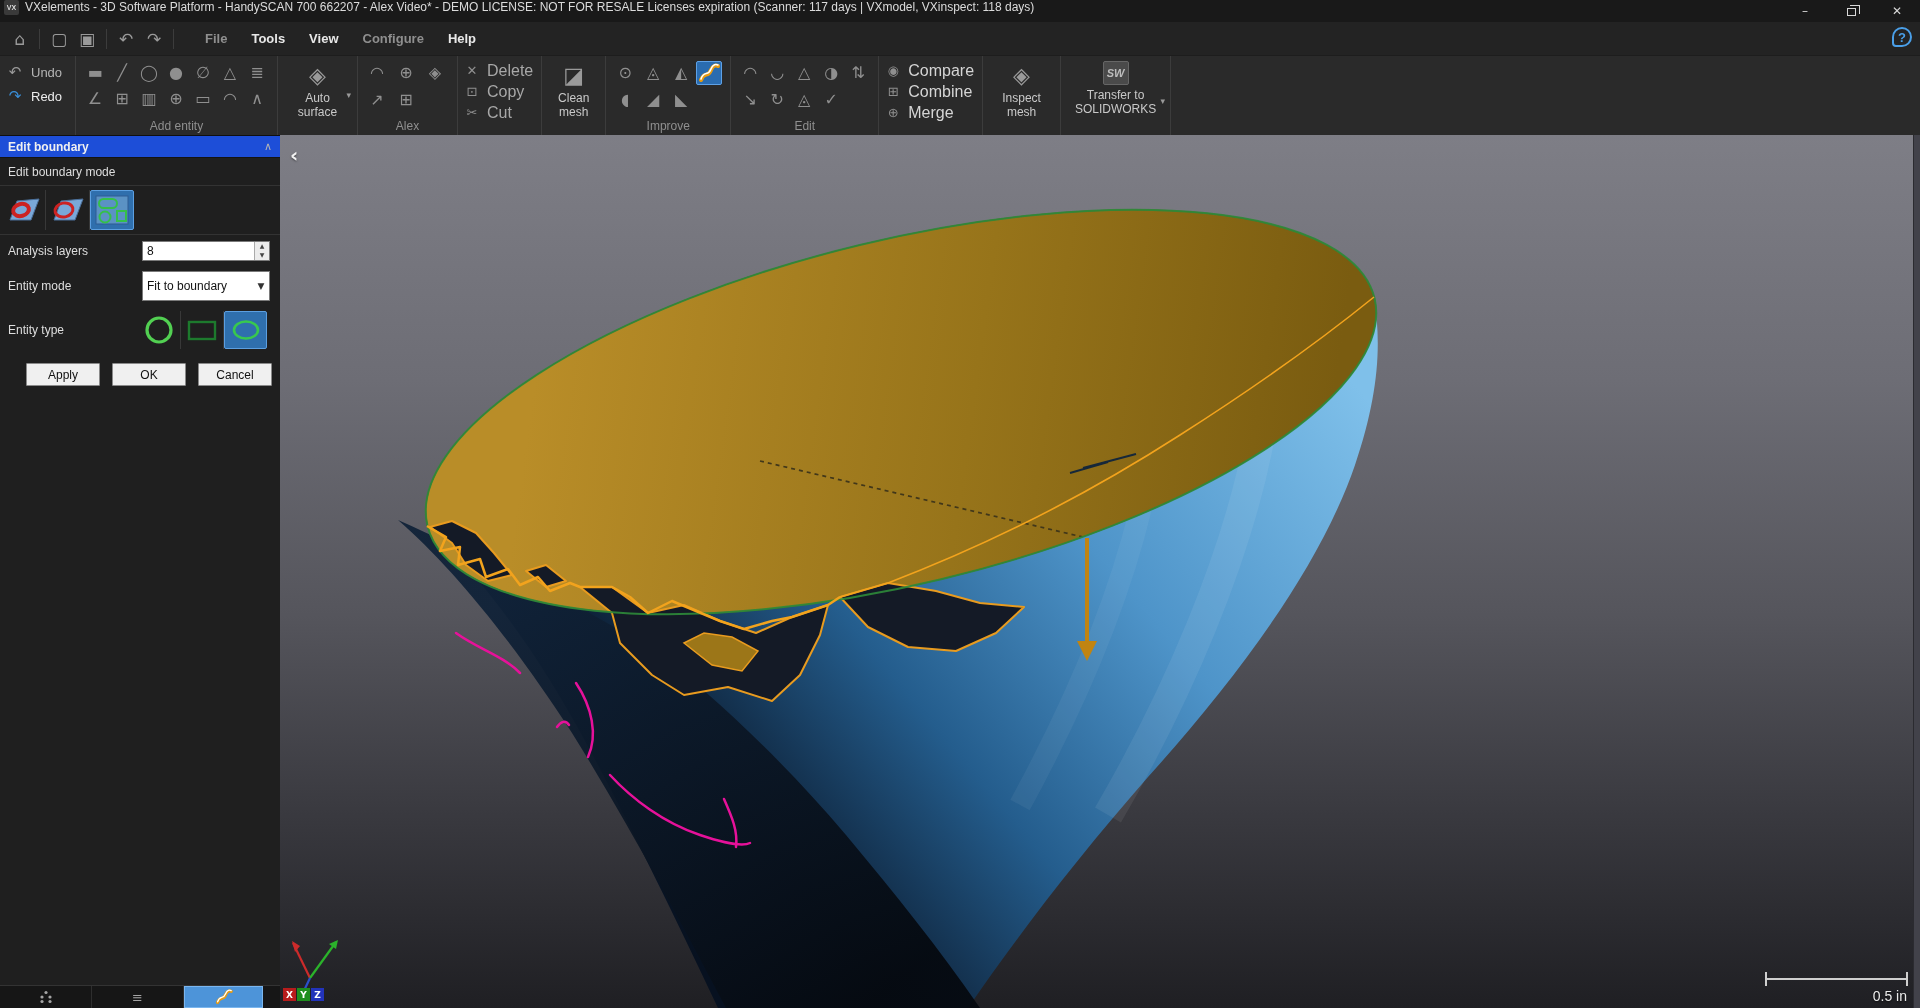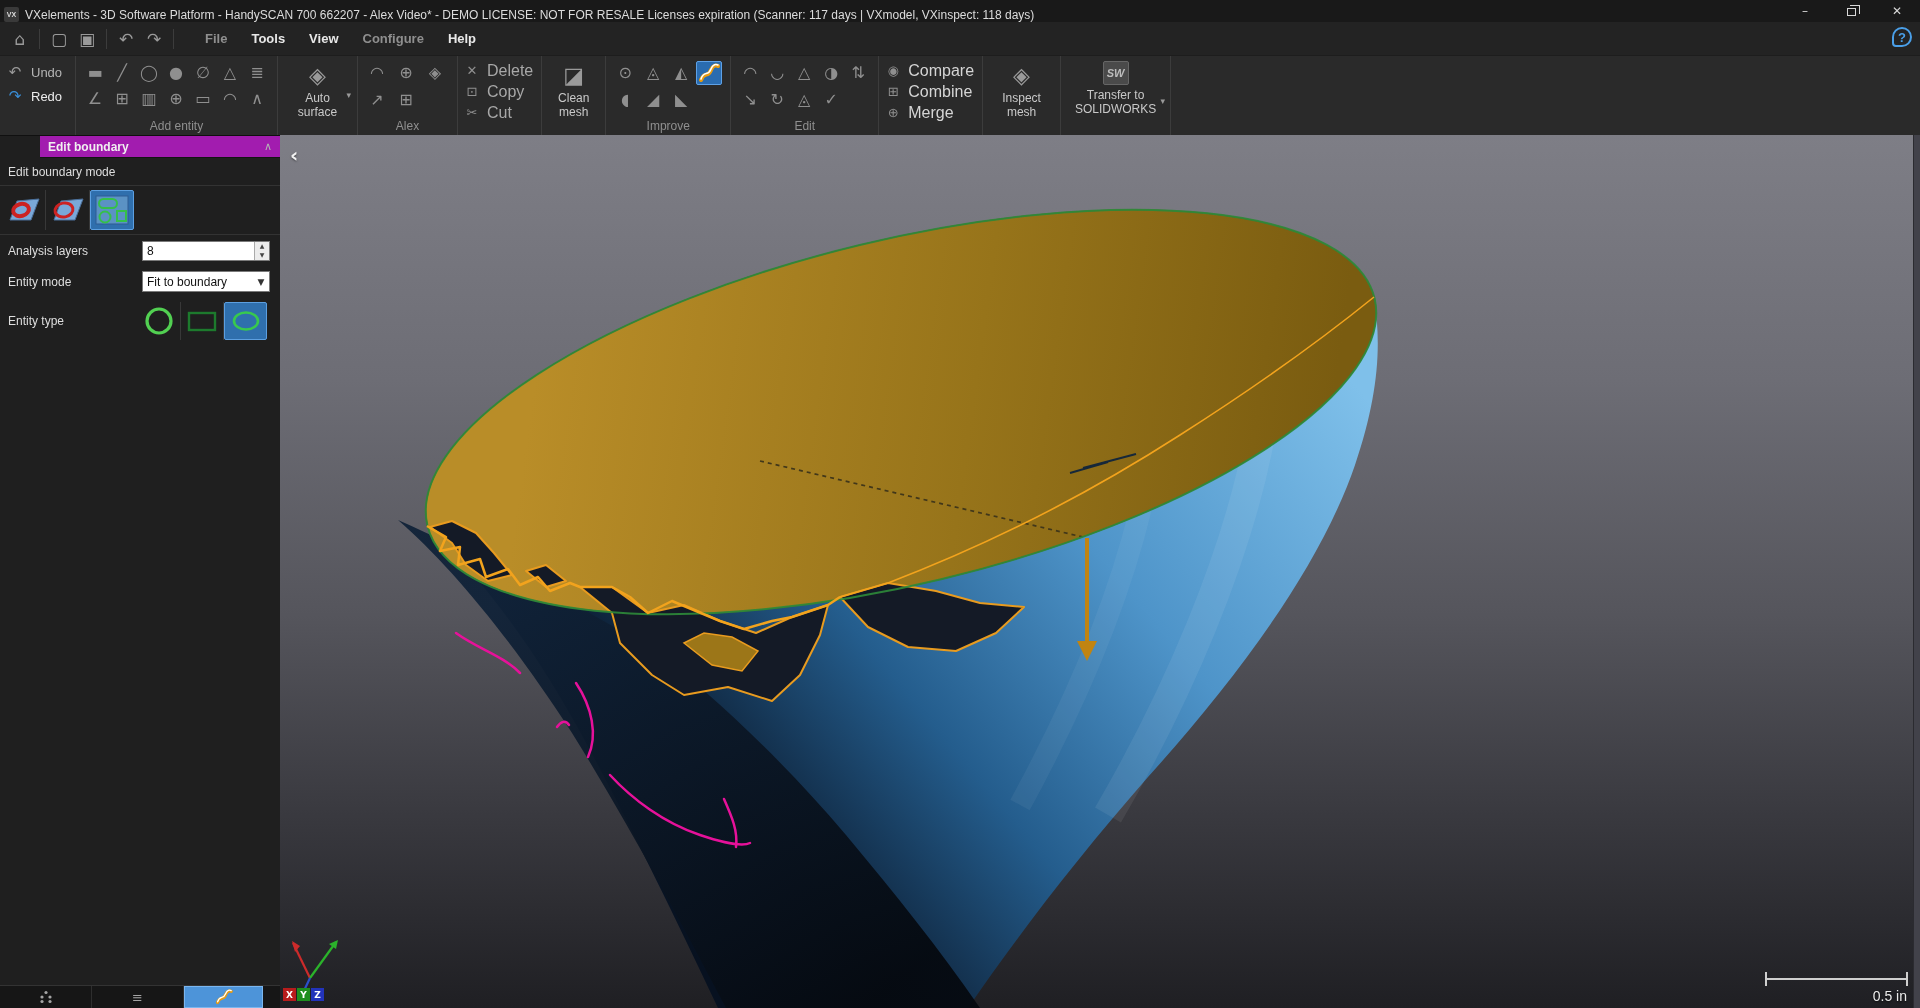--- a/index.html
+++ b/index.html
@@ -1,21 +1,21 @@
 <!DOCTYPE html>
 <html><head>
 <meta charset="utf-8">
 <style>
   * { margin:0; padding:0; box-sizing:border-box; }
   html,body { width:1920px; height:1008px; background:#111; overflow:hidden; }
   body { font-family:"Liberation Sans","DejaVu Sans",sans-serif; -webkit-font-smoothing:antialiased; }
   #app { position:relative; width:1920px; height:1008px; background:#242424; overflow:hidden; }
 
   
-  .titlebar { position:absolute; top:0; left:0; right:0; height:22px; background:#191919; display:flex; align-items:flex-end; z-index:30; }
+  .titlebar { position:absolute; top:0; left:0; right:0; height:22px; background:#191919; display:flex; align-items:flex-start; z-index:30; }
   .logo-box { width:15px; height:15px; margin:0 6px 0 4px; background:#3a3a3a; border-radius:2px; color:#dcdcdc; font-size:7px; font-weight:bold; display:flex; align-items:center; justify-content:center; }
   .title-text { color:#dcdcdc; font-size:12px; white-space:nowrap; }
   .win-btns { margin-left:auto; display:flex; height:22px; }
   .win-btn { width:46px; height:22px; display:flex; align-items:center; justify-content:center; color:#d8d8d8; font-size:12px; font-family:"DejaVu Sans",sans-serif; }
   .restore-glyph { position:relative; width:9px; height:8px; border:1px solid #d8d8d8; margin-top:2px; }
   .restore-glyph::before { content:""; position:absolute; left:2px; top:-4px; width:9px; height:8px; border:1px solid #d8d8d8; border-left-width:0; border-bottom-width:0; }
 
   
   .menubar { position:absolute; top:22px; left:0; right:0; height:33px; background:#232323; display:flex; align-items:center; z-index:29; }
   .micon { font-family:"DejaVu Sans",sans-serif; color:#9a9a9a; font-size:17px; width:28px; text-align:center; cursor:default; }
@@ -48,33 +48,33 @@
   .stackrow { display:flex; align-items:center; gap:7px; height:19px; margin:1px 0; cursor:default; }
   .stackrow .sicon { font-family:"DejaVu Sans",sans-serif; width:16px; font-size:13px; color:#8f8f8f; text-align:center; }
   .stackrow .slabel { font-size:16px; color:#a8a8a8; }
   .stackrow.bright .slabel { color:#d5d5d5; }
   .caret { font-family:"DejaVu Sans",sans-serif; color:#9a9a9a; font-size:9px; margin-left:3px; }
   .sw-cube { width:26px; height:24px; background:#4a4a4a; border:1px solid #666; border-radius:2px; color:#bdbdbd; font-weight:bold; font-size:11px; display:flex; align-items:center; justify-content:center;font-style:italic; }
   .curve-icon-svg { display:block; }
 
   
   .sidepanel { position:absolute; top:135px; left:0; width:280px; bottom:0; background:#1f1f1f; border-top:1px solid #101010; z-index:20; }
-  .sp-header { height:22px; background:#a21caf; color:#f0f0f0; font-size:12px; font-weight:bold; display:flex; align-items:center; padding:0 8px; border-bottom:1px solid #141414;margin-left:40px; }
+  .sp-header { height:22px; background:#1d4ed8; color:#f0f0f0; font-size:12px; font-weight:bold; display:flex; align-items:center; padding:0 8px; border-bottom:1px solid #141414; }
   .sp-header .collapse { margin-left:auto; font-family:"DejaVu Sans",sans-serif; color:#b5b5b5; font-weight:normal; font-size:11px; cursor:default; }
   .sp-label-row { color:#dedede; font-size:12px; padding:7px 8px 6px 8px; }
   .mode-row { display:flex; border-top:1px solid #333; border-bottom:1px solid #333; padding:4px 2px; }
   .mode-btn { width:44px; height:40px; display:flex; align-items:center; justify-content:center; border-right:1px solid #383838; cursor:default; }
   .mode-btn.selected { background:#2f6fad; border:1px solid #5c9fe0; border-radius:2px; }
   .field-row { display:flex; align-items:center; padding:6px 8px 4px 8px; }
   .field-label { width:134px; color:#dedede; font-size:12px; }
   .spinbox { display:flex; width:128px; height:20px; background:#ffffff; border:1px solid #7a7a7a; }
   .spin-val { flex:1; color:#111; font-size:12px; padding:2px 0 0 4px; }
   .spin-btns { width:15px; display:flex; flex-direction:column; border-left:1px solid #aaa; background:#ececec; }
   .spin-btn { flex:1; font-size:6px; line-height:8px; color:#444; text-align:center; font-family:"DejaVu Sans",sans-serif; cursor:default; }
-  .selectbox { display:flex; width:128px; height:21px; background:#ffffff; border:1px solid #7a7a7a; align-items:center; }
+  .selectbox { display:flex; width:128px; height:30px; background:#ffffff; border:1px solid #7a7a7a; align-items:center; }
   .select-val { flex:1; color:#111; font-size:12px; padding-left:4px; white-space:nowrap; }
   .select-caret { width:16px; text-align:center; color:#333; font-size:9px; font-family:"DejaVu Sans",sans-serif; }
   .etype-row { display:flex; align-items:center; padding:6px 3px 6px 8px; }
   .etype-icons { display:flex; }
   .etype-btn { width:43px; height:38px; display:flex; align-items:center; justify-content:center; border-right:1px solid #383838; cursor:default; }
   .etype-btn.selected { background:#2f6fad; border:1px solid #5c9fe0; border-radius:2px; }
   .btn-row { display:flex; padding:8px 8px 0 26px; gap:12px; }
   .panel-btn { width:74px; height:23px; background:#f0f0f0; border:1px solid #8a8a8a; border-radius:1px; color:#111; font-size:12px; display:flex; align-items:center; justify-content:center; cursor:default; }
   .sp-tabs { position:absolute; bottom:0; left:0; right:0; height:23px; background:#161616; border-top:1px solid #333; display:flex; }
   .sp-tab { width:92px; height:100%; display:flex; align-items:center; justify-content:center; border-right:1px solid #2e2e2e; color:#a5a5a5; cursor:default; }
@@ -331,20 +331,25 @@
           </svg>
         </div>
         <div class="etype-btn selected">
           <svg width="34" height="32" viewBox="0 0 34 32">
             <ellipse cx="17" cy="16" rx="12" ry="8.5" fill="none" stroke="#38c84e" stroke-width="2.6"></ellipse>
           </svg>
         </div>
       </div>
     </div>
 
+    <div class="btn-row">
+      <div class="panel-btn">Apply</div>
+      <div class="panel-btn">OK</div>
+      <div class="panel-btn">Cancel</div>
+    </div>
 
     <div class="sp-tabs">
       <div class="sp-tab">
         <svg width="16" height="14" viewBox="0 0 16 14">
           <circle cx="8" cy="2.5" r="1.6" fill="#a5a5a5"></circle>
           <circle cx="4" cy="7" r="1.6" fill="#a5a5a5"></circle>
             <circle cx="12" cy="7" r="1.6" fill="#a5a5a5"></circle>
           <circle cx="4" cy="11.5" r="1.6" fill="#a5a5a5"></circle>
             <circle cx="12" cy="11.5" r="1.6" fill="#a5a5a5"></circle>
         </svg>

